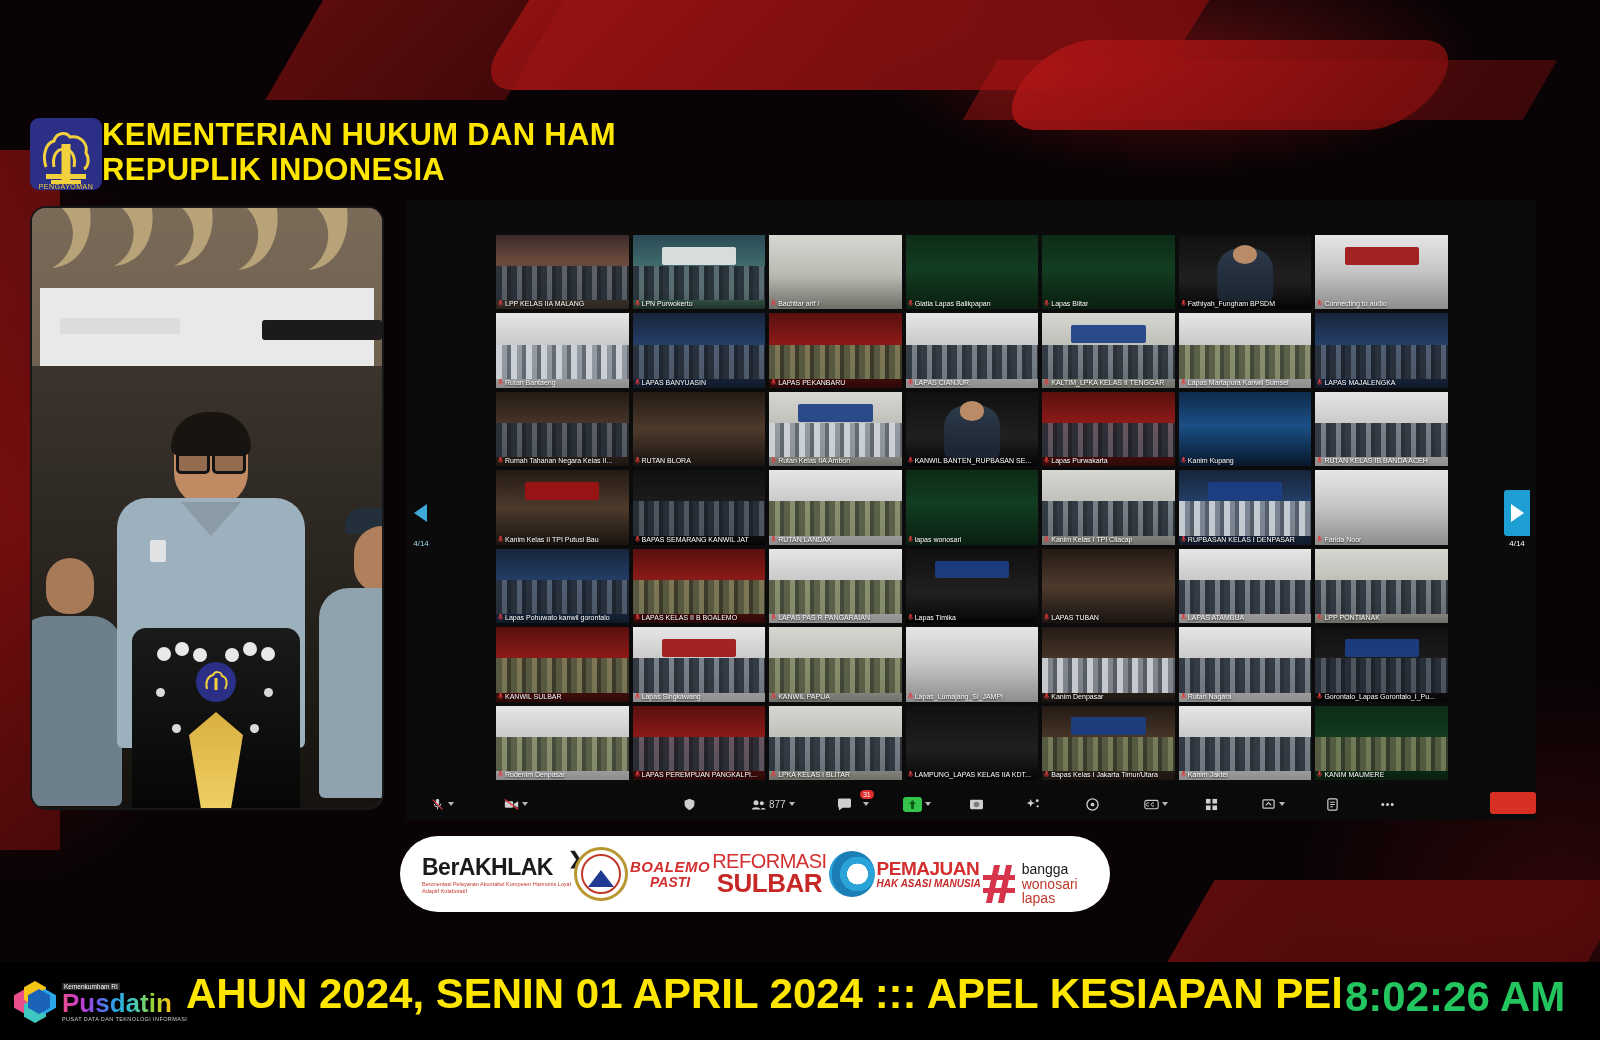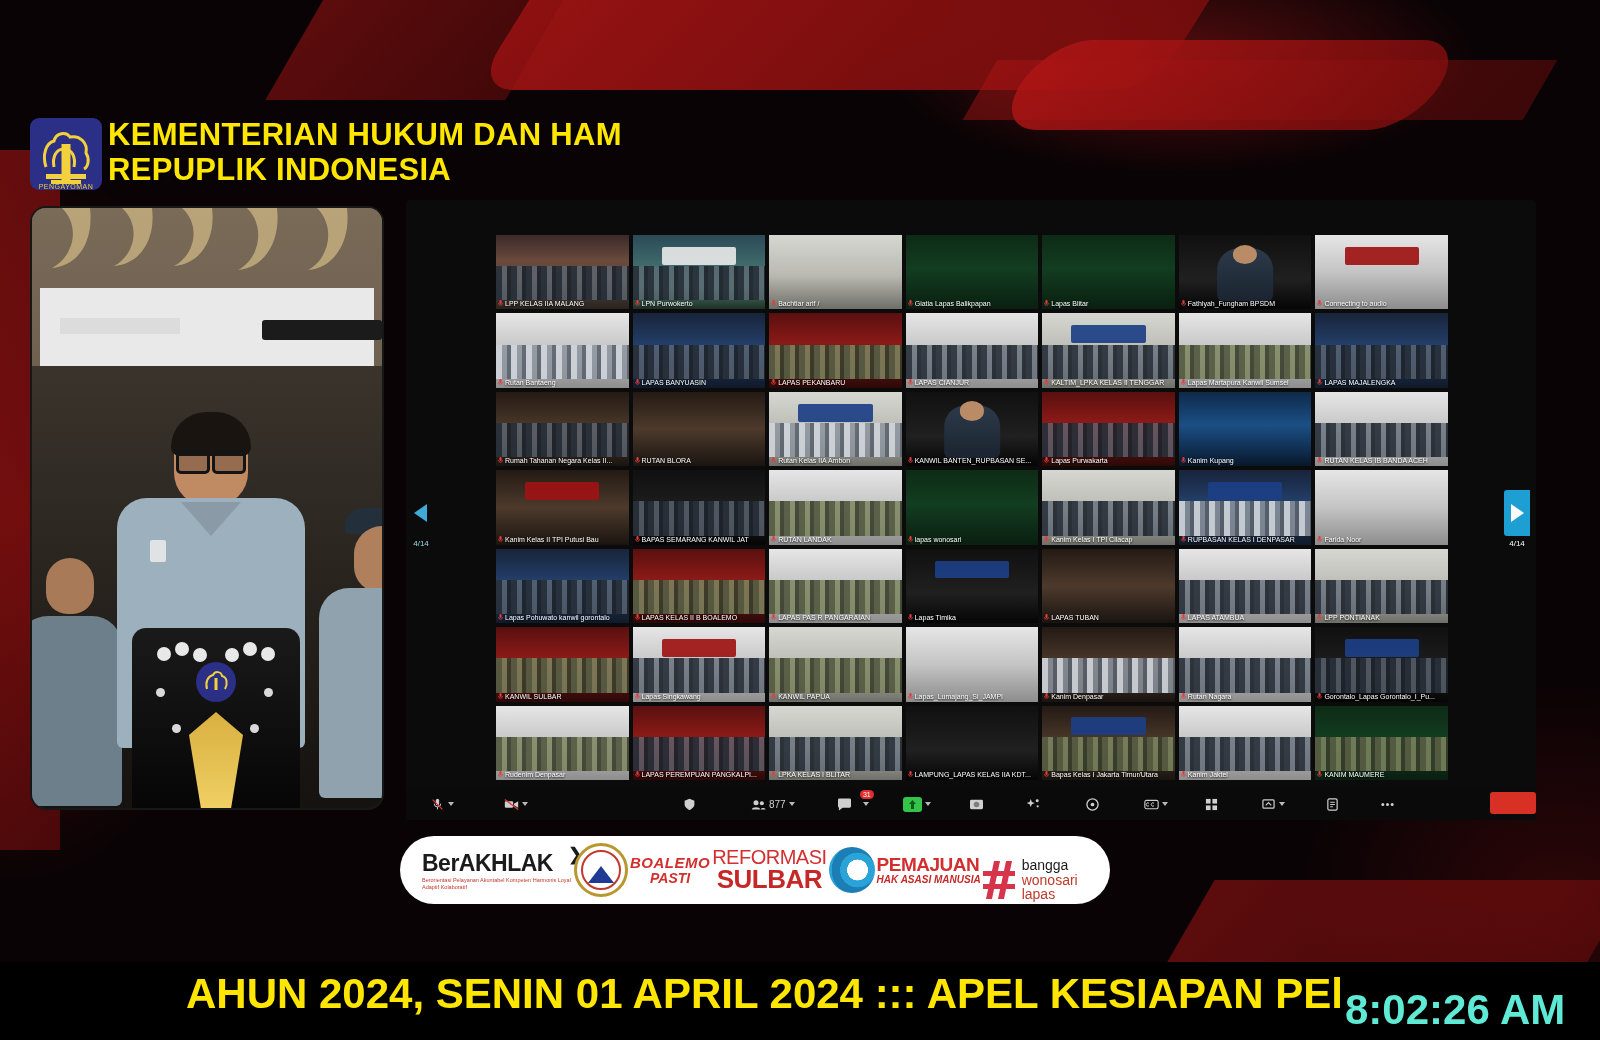--- a/index.html
+++ b/index.html
@@ -24,21 +24,21 @@
       radial-gradient(1px 1px at 62% 12%, #7a1515 40%, transparent 41%),
       radial-gradient(1px 1px at 85% 66%, #5a1010 40%, transparent 41%),
       radial-gradient(1px 1px at 35% 80%, #611010 40%, transparent 41%);}
 
   
   .esc-banner{position:absolute;left:648px;top:78px;width:268px;height:48px;background:rgba(45,45,48,.93);
     border-radius:3px;display:flex;align-items:center;justify-content:center;gap:8px;color:#e8e8e8;font-size:15px;}
   .esc-key{border:1px solid #9a9a9a;border-radius:3px;padding:1px 7px;font-size:14px;line-height:18px;color:#fff;}
 
   
-  .kem-header{position:absolute;left:30px;top:118px;display:flex;align-items:flex-start;gap:6px;}
+  .kem-header{position:absolute;left:30px;top:118px;display:flex;align-items:flex-start;gap:0;}
   .kem-logo{width:72px;height:72px;background:#2b2f86;border-radius:9px;position:relative;overflow:hidden;flex:none;}
   .kem-logo .tree{position:absolute;left:50%;top:9px;transform:translateX(-50%);width:56px;height:46px;}
   .kem-logo .pillar{position:absolute;left:50%;top:26px;transform:translateX(-50%);width:9px;height:36px;background:#f2d13c;}
   .kem-logo .base{position:absolute;left:50%;bottom:11px;transform:translateX(-50%);width:40px;height:5px;background:#f2d13c;}
   .kem-logo .ped{position:absolute;left:50%;bottom:6px;transform:translateX(-50%);width:30px;height:4px;background:#f2d13c;}
   .kem-logo .tag{position:absolute;left:0;right:0;bottom:0;text-align:center;color:#f2d13c;font-size:7px;letter-spacing:.5px;}
   .kem-title{color:#ffe600;font-size:31px;font-weight:bold;line-height:1.12;letter-spacing:.3px;
     text-shadow:0 2px 3px rgba(0,0,0,.9);}
 
   
@@ -119,21 +119,21 @@
      align-items:center;color:#cfcfcf;font-size:10px;}
   .tb-item{position:relative;display:flex;align-items:center;gap:3px;padding:0 6px;height:100%;}
   .tb-ico{width:15px;height:13px;display:block;}
   .caret{width:0;height:0;border-left:3px solid transparent;border-right:3px solid transparent;border-top:4px solid #b9b9b9;}
   .badge{position:absolute;top:2px;right:1px;background:#e02d2d;color:#fff;font-size:7px;line-height:9px;
      border-radius:6px;padding:0 3px;}
   .tb-green{background:#35c44a;border-radius:3px;padding:2px 4px;display:flex;align-items:center;}
   .tb-end{position:absolute;right:0;top:4px;width:46px;height:22px;background:#d93025;border-radius:3px;}
 
   
-  .bak{position:absolute;left:400px;top:836px;width:710px;height:68px;background:#fff;border-radius:38px;
+  .bak{position:absolute;left:400px;top:836px;width:710px;height:76px;background:#fff;border-radius:38px;
      display:flex;align-items:center;gap:2px;padding:0 22px;box-sizing:border-box;}
   .bak .blk{display:flex;flex-direction:column;justify-content:center;}
   .bak-title{font-size:23px;font-weight:bold;color:#1b1b1b;letter-spacing:-.5px;position:relative;}
   .bak-title .tick{position:absolute;right:-10px;top:-6px;color:#1b1b1b;font-size:17px;}
   .bak-sub{font-size:5.5px;color:#c0392b;line-height:7px;max-width:150px;}
   .seal{width:48px;height:48px;border-radius:50%;background:#fff;border:3px solid #b8972f;position:relative;overflow:hidden;flex:none;}
   .seal .inner{position:absolute;inset:4px;border-radius:50%;background:#fff;border:2px solid #c0392b;}
   .seal .mt{position:absolute;left:50%;transform:translateX(-50%);bottom:11px;width:26px;height:17px;background:#1f3a93;
      clip-path:polygon(50% 0,100% 100%,0 100%);}
   .semakin{color:#d32f2f;font-weight:bold;font-style:italic;text-align:center;line-height:1.05;}
@@ -159,21 +159,21 @@
   .pd-hex{width:42px;height:46px;position:relative;flex:none;}
   .pd-hex .h{position:absolute;width:22px;height:25px;clip-path:polygon(50% 0,100% 25%,100% 75%,50% 100%,0 75%,0 25%);}
   .pd-txt{display:flex;flex-direction:column;}
   .pd-top{font-size:6.5px;color:#fff;background:#2b2b2b;padding:0 2px;align-self:flex-start;}
   .pd-main{font-size:26px;font-weight:bold;line-height:26px;
     background:linear-gradient(90deg,#e94f8a,#c83ad0,#6b5df0,#2aa5e8,#3ec7c0,#8fd43c,#f5c518,#ef5a2a);
     -webkit-background-clip:text;background-clip:text;color:transparent;}
   .pd-sub{font-size:5.5px;color:#cfcfcf;letter-spacing:.4px;}
   .tick-text{position:absolute;left:186px;top:8px;color:#ffe600;font-size:42px;font-weight:bold;white-space:nowrap;
      letter-spacing:0px;}
-  .clock{position:absolute;left:1345px;top:24px;color:#5eead4;font-size:42px;font-weight:bold;white-space:nowrap;}
+  .clock{position:absolute;left:1345px;top:11px;color:#22c55e;font-size:42px;font-weight:bold;white-space:nowrap;}
 </style>
 </head>
 <body>
 
 <div class="stage">
   <div class="bg-red"></div>
   <div class="swoosh sw1"></div>
   <div class="swoosh sw2"></div>
   <div class="swoosh sw3"></div>
   <div class="swoosh sw4"></div>
@@ -959,16 +959,30 @@
       </div>
       <div class="bangga">
         <div>bangga</div>
         <div class="r">wonosari</div>
         <div class="r">lapas</div>
       </div>
     </div>
   </div>
 
   <div class="ticker">
+    <div class="pusdatin">
+      <div class="pd-hex">
+        <div class="h" style="left:0;top:10px;background:#e94f8a"></div>
+        <div class="h" style="left:10px;top:2px;background:#f5c518"></div>
+        <div class="h" style="left:10px;top:19px;background:#3ec7c0"></div>
+        <div class="h" style="left:20px;top:10px;background:#2aa5e8"></div>
+        <div class="h" style="left:14px;top:10px;background:#1b63b8"></div>
+      </div>
+      <div class="pd-txt">
+        <div class="pd-top">Kemenkumham RI</div>
+        <div class="pd-main">Pusdatin</div>
+        <div class="pd-sub">PUSAT DATA DAN TEKNOLOGI INFORMASI</div>
+      </div>
+    </div>
     <div class="tick-text">AHUN 2024, SENIN 01 APRIL 2024 ::: APEL KESIAPAN PEl</div>
     <div class="clock">8:02:26 AM</div>
   </div>
 </div>
 
 </body></html>

